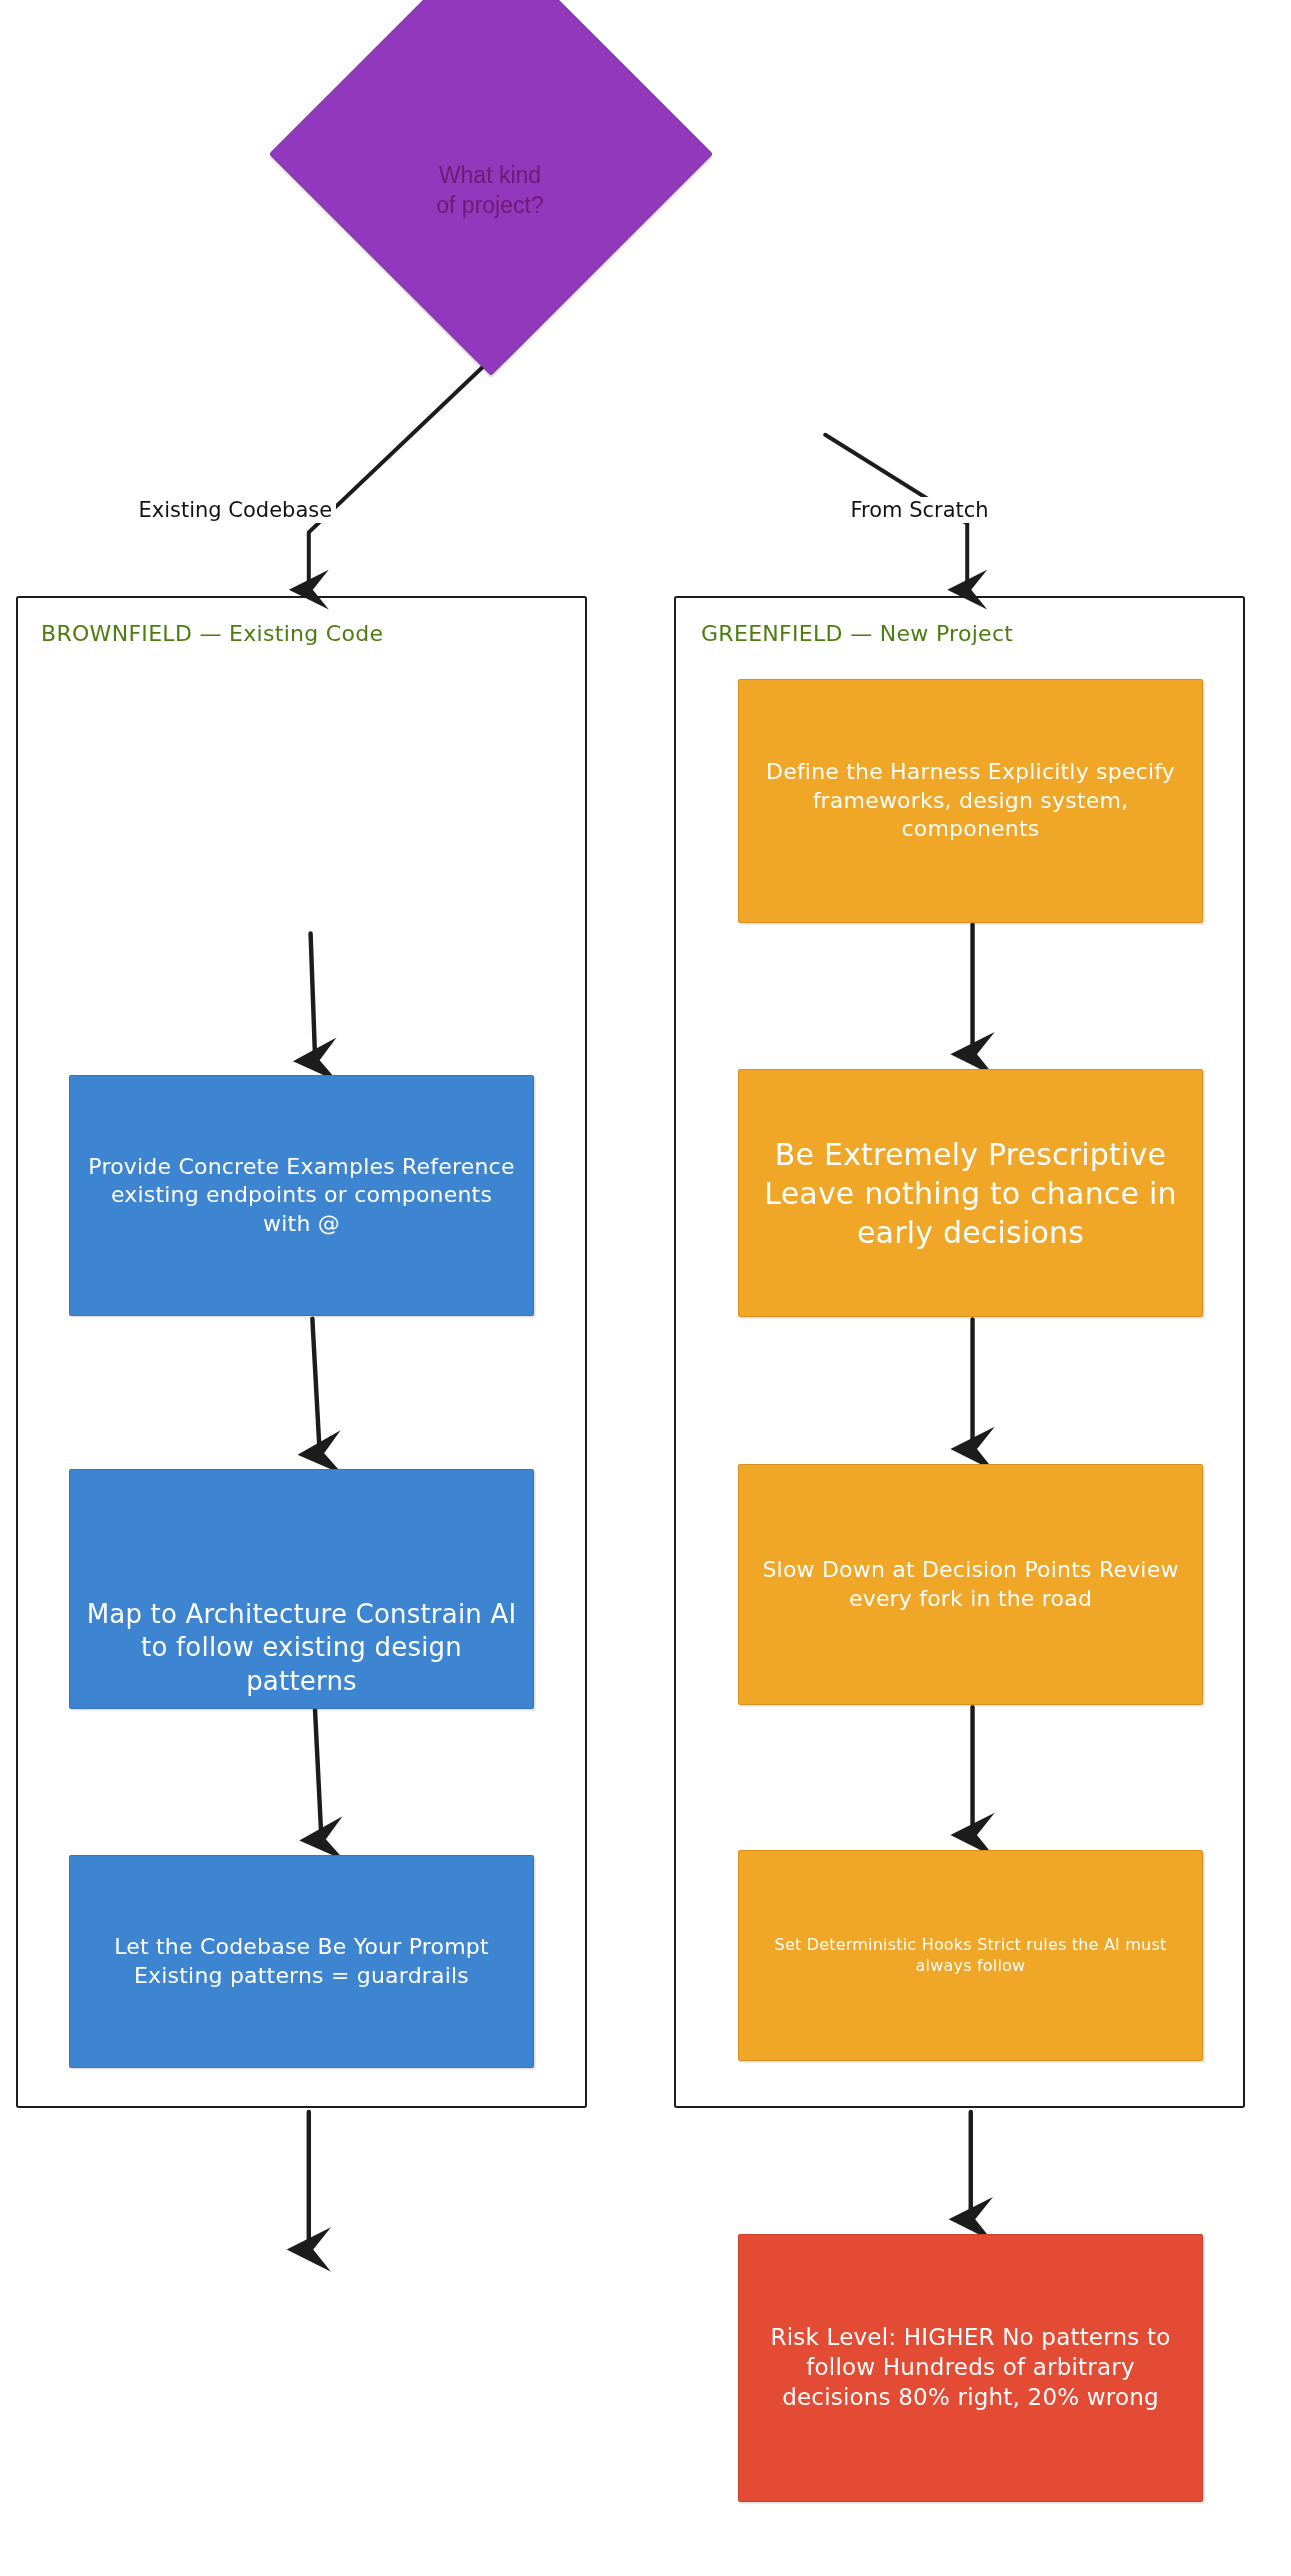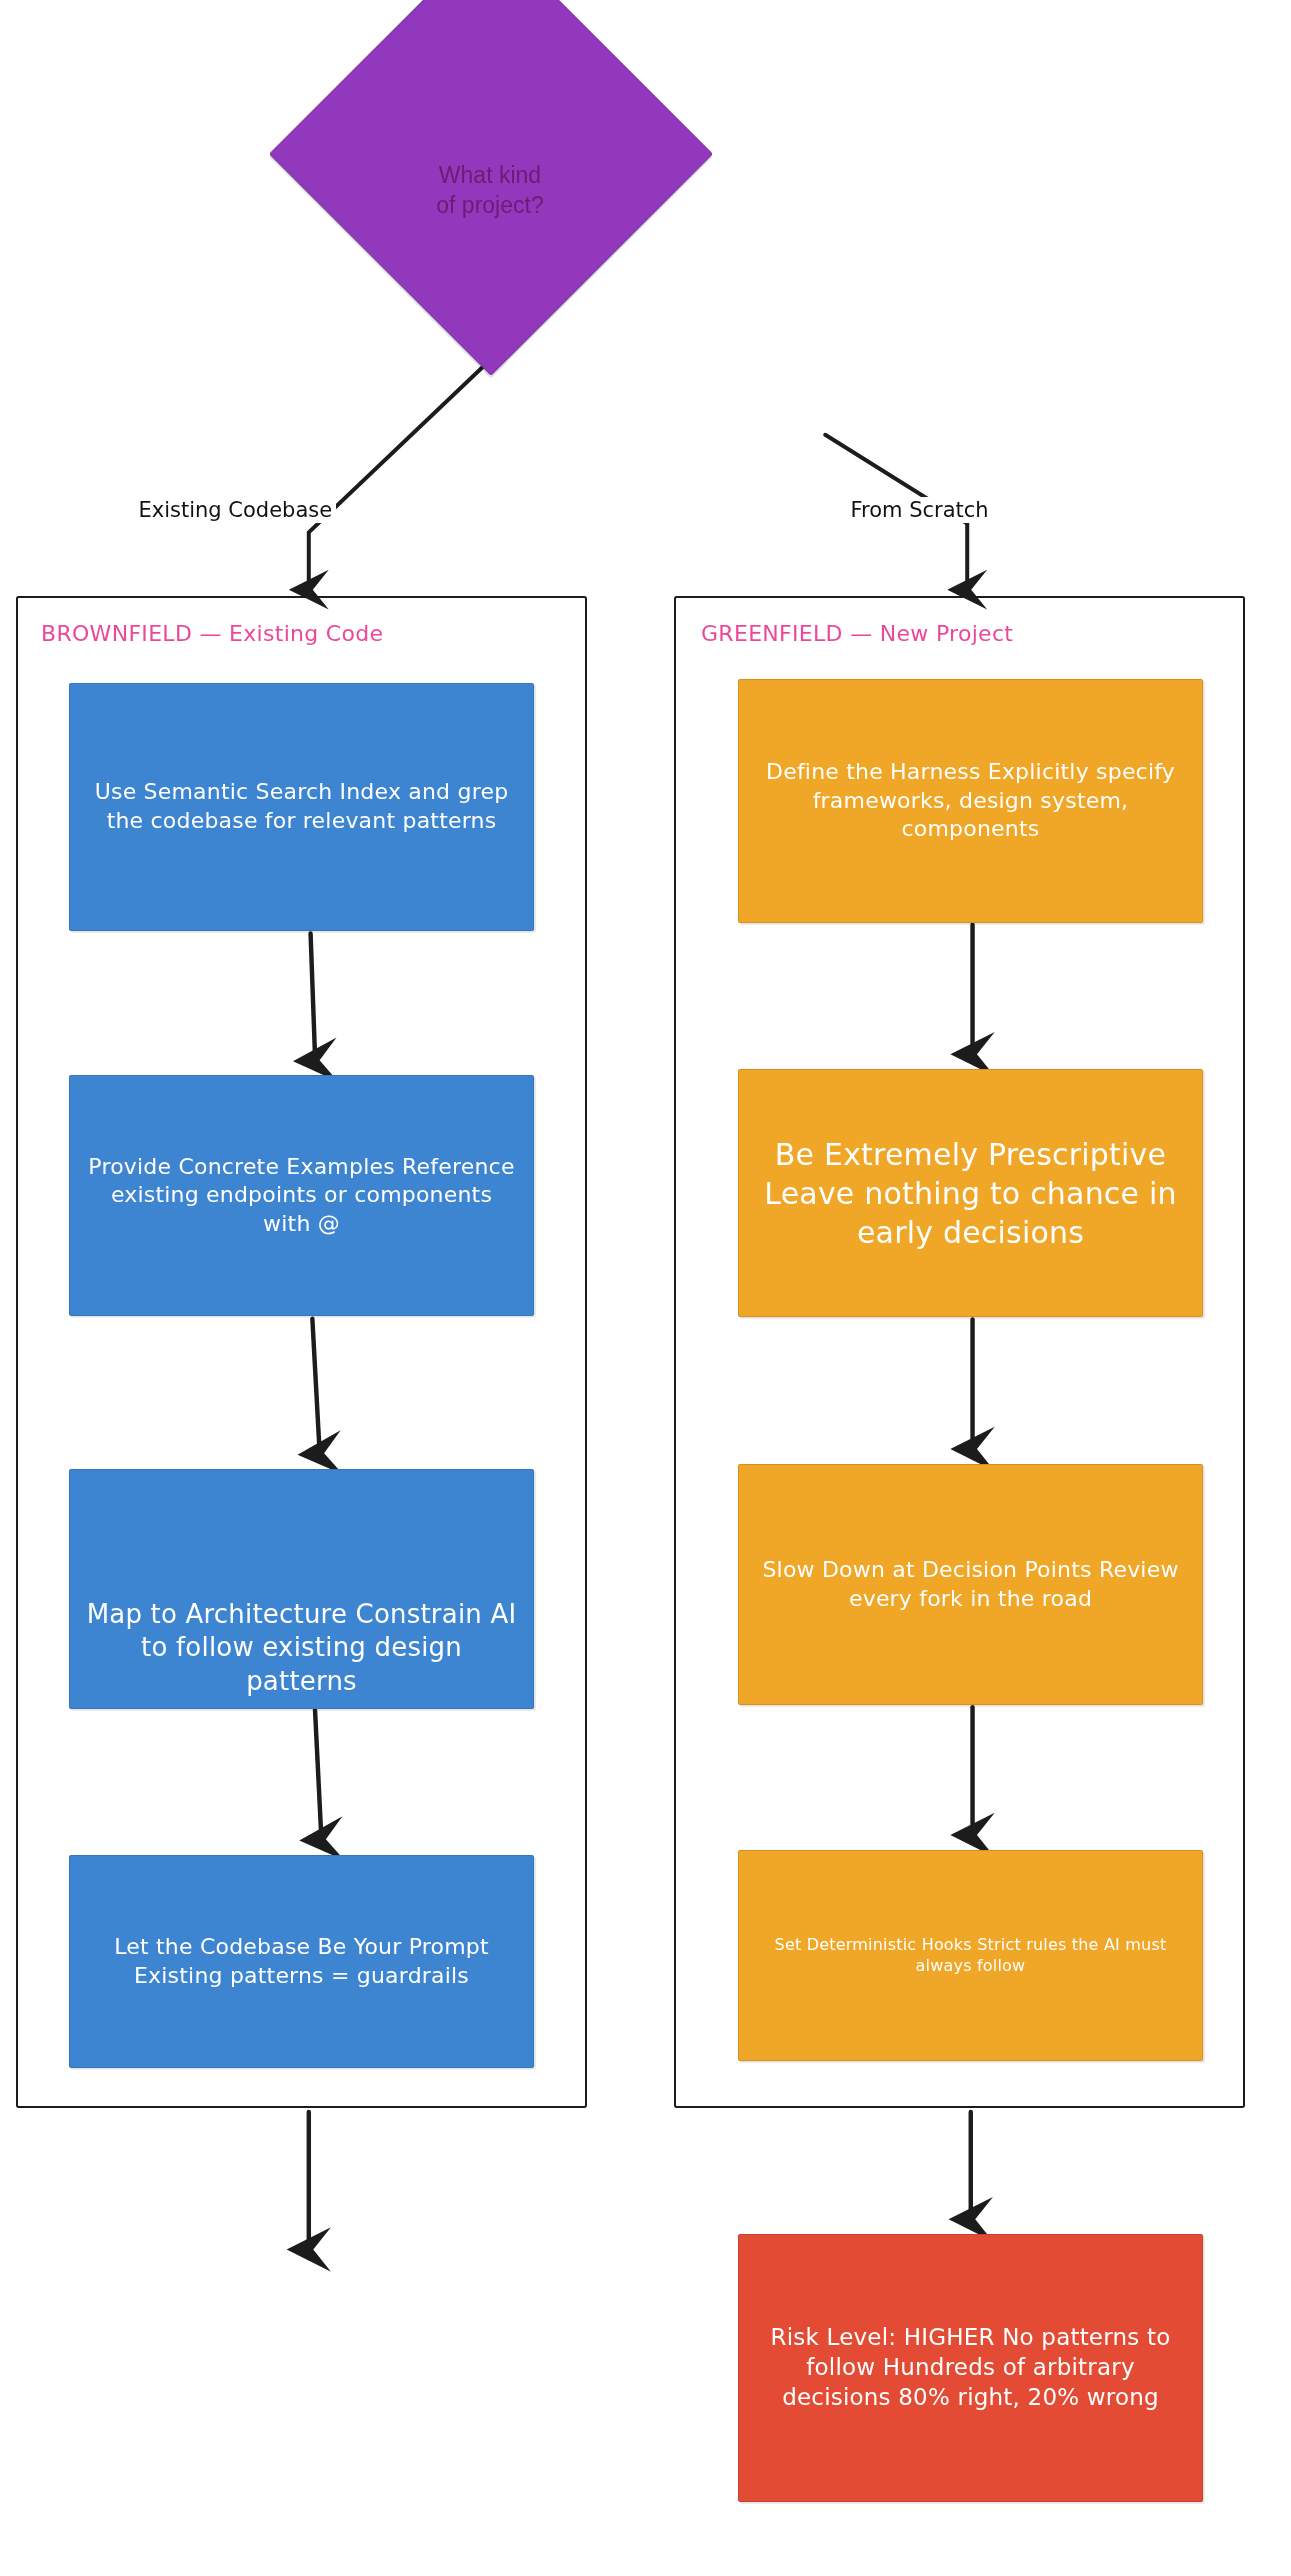--- a/index.html
+++ b/index.html
@@ -47,21 +47,21 @@
   
   .subgraph{
     position:absolute;
     box-sizing:border-box;
     border:2.7px solid #1c1c1c;
     background:transparent;
     border-radius:2.7px;
   }
   .subgraph-title{
     position:absolute;
-    font-size:22px;color:#ec4899;letter-spacing:0.3px;
+    font-size:22px;color:#4d7c0f;letter-spacing:0.3px;
     white-space:nowrap;
     font-family:"DejaVu Sans",sans-serif;
   }
 
   
   .edge-label{
     position:absolute;font-size:21px;color:#121212;white-space:nowrap;
     background:#ffffff;padding:0.9px 3.5px;
     font-family:"DejaVu Sans",sans-serif;
   }
@@ -133,23 +133,20 @@
 
   <div class="edge-label" id="EL-L">Existing Codebase</div>
   <div class="edge-label" id="EL-R">From Scratch</div>
 
   <div class="subgraph" id="SGL"></div>
   <div class="subgraph-title" id="SGL-T">BROWNFIELD — Existing Code</div>
 
   <div class="subgraph" id="SGR"></div>
   <div class="subgraph-title" id="SGR-T">GREENFIELD — New Project</div>
 
-  <div class="node blue" id="L1">
-    <span class="txt">Use Semantic Search Index and grep the codebase for relevant patterns</span>
-  </div>
   <div class="node blue" id="L2">
     <span class="txt">Provide Concrete Examples Reference existing endpoints or components with @</span>
   </div>
   <div class="node blue" id="L3">
     <span class="txt">Map to Architecture Constrain AI to follow existing design patterns</span>
   </div>
   <div class="node blue" id="L4">
     <span class="txt">Let the Codebase Be Your Prompt Existing patterns = guardrails</span>
   </div>
 

